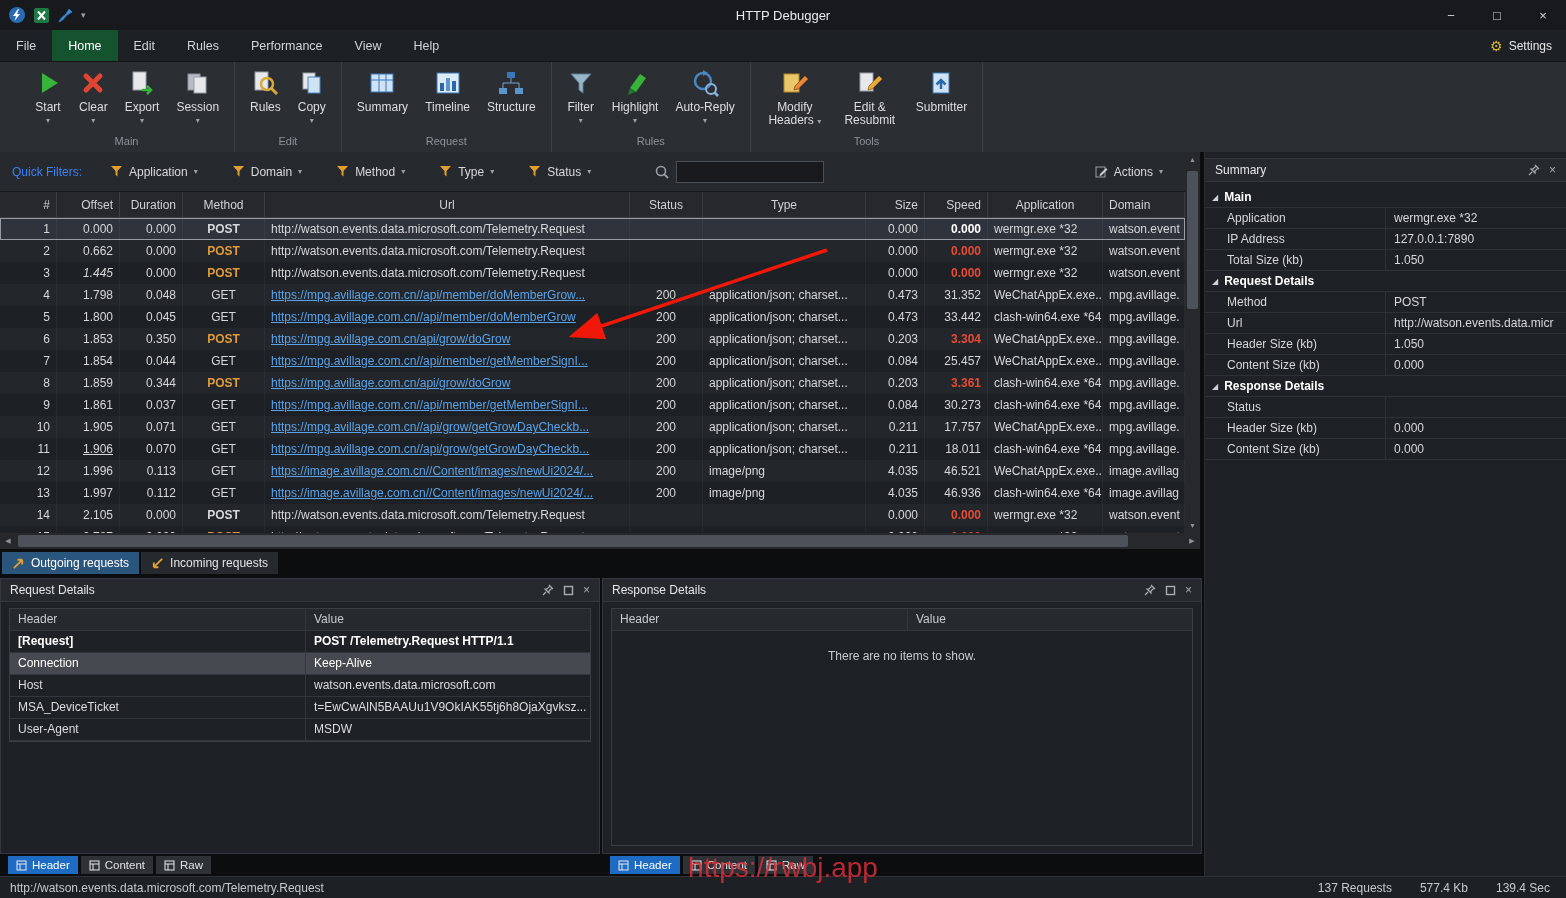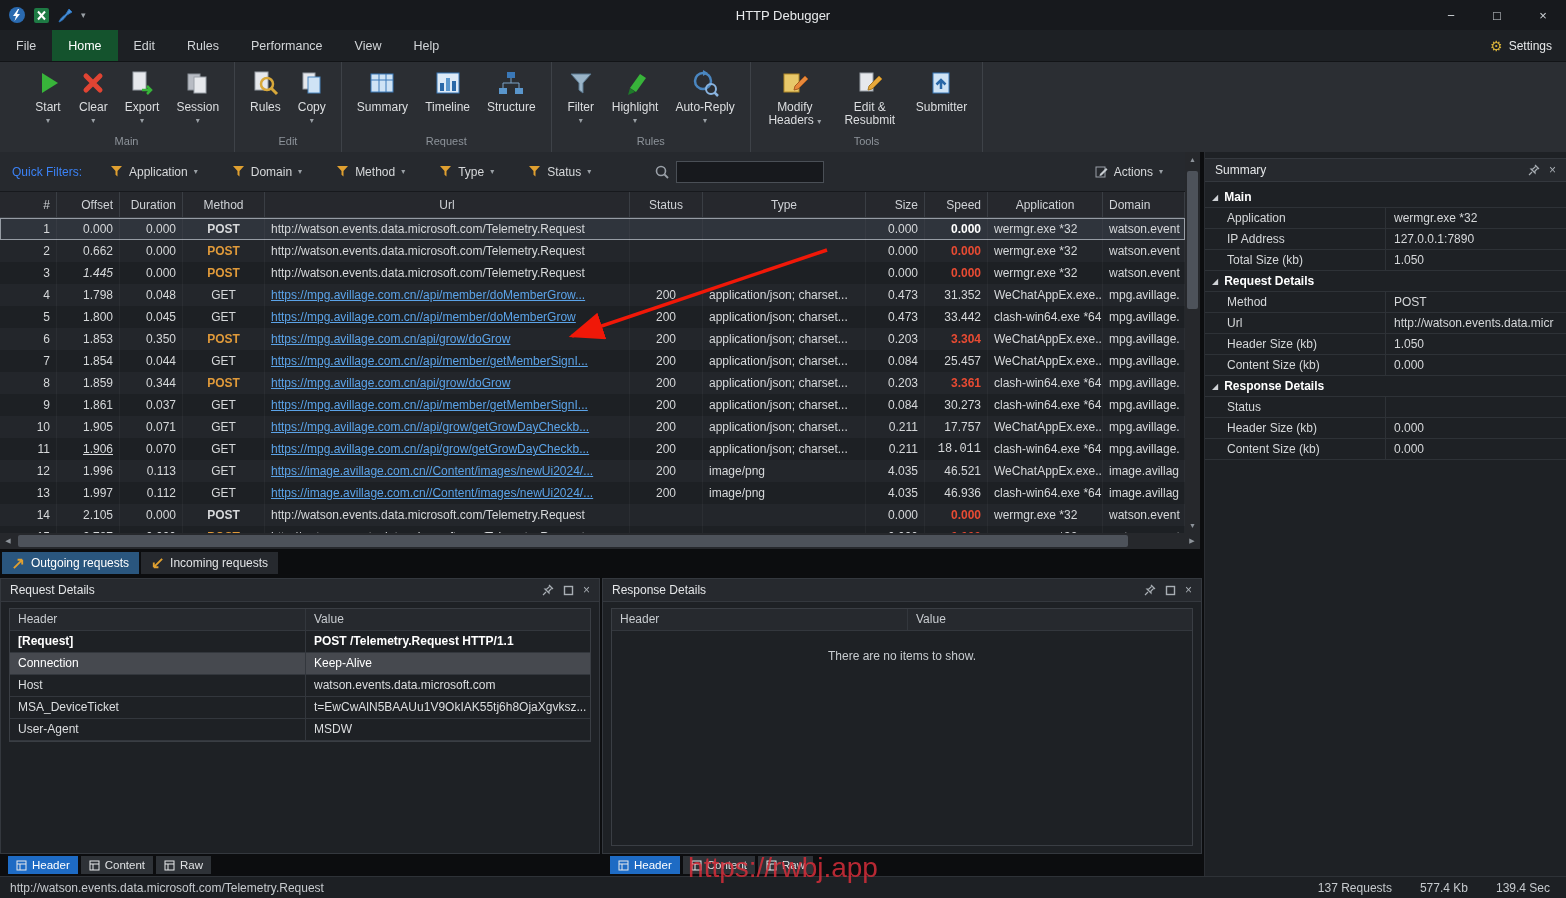--- a/index.html
+++ b/index.html
@@ -567,21 +567,21 @@
     </div>
     <div class="trow">
       <div class="tcell ar" style="width: 57px;">11</div>
       <div class="tcell ar" style="width: 63px; text-decoration: underline;">1.906</div>
       <div class="tcell ar" style="width: 63px;">0.070</div>
       <div class="tcell ac" style="width: 82px;">GET</div>
       <div class="tcell al link" style="width: 365px;">https://mpg.avillage.com.cn//api/grow/getGrowDayCheckb...</div>
       <div class="tcell ac" style="width: 73px;">200</div>
       <div class="tcell al" style="width: 163px;">application/json; charset...</div>
       <div class="tcell ar" style="width: 59px;">0.211</div>
-      <div class="tcell ar" style="width: 63px; font-family: Liberation Mono, monospace;">18.011</div>
+      <div class="tcell ar" style="width: 63px;">18.011</div>
       <div class="tcell al" style="width: 115px;">clash-win64.exe *64</div>
       <div class="tcell al" style="width: 82px;">mpg.avillage.</div>
     </div>
     <div class="trow">
       <div class="tcell ar" style="width: 57px;">12</div>
       <div class="tcell ar" style="width: 63px;">1.996</div>
       <div class="tcell ar" style="width: 63px;">0.113</div>
       <div class="tcell ac" style="width: 82px;">GET</div>
       <div class="tcell al link" style="width: 365px;">https://image.avillage.com.cn//Content/images/newUi2024/...</div>
       <div class="tcell ac" style="width: 73px;">200</div>

